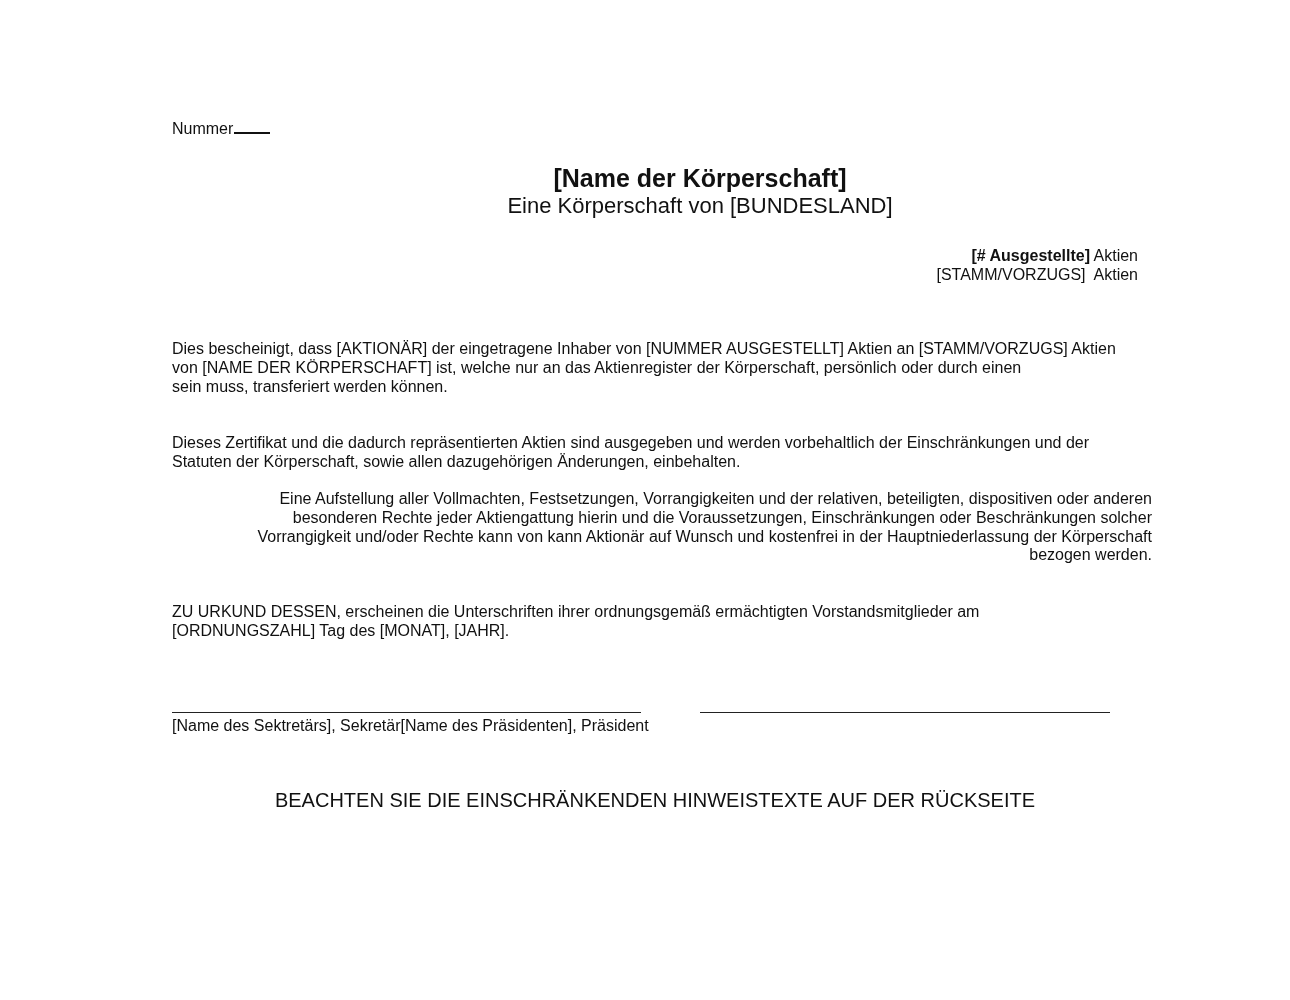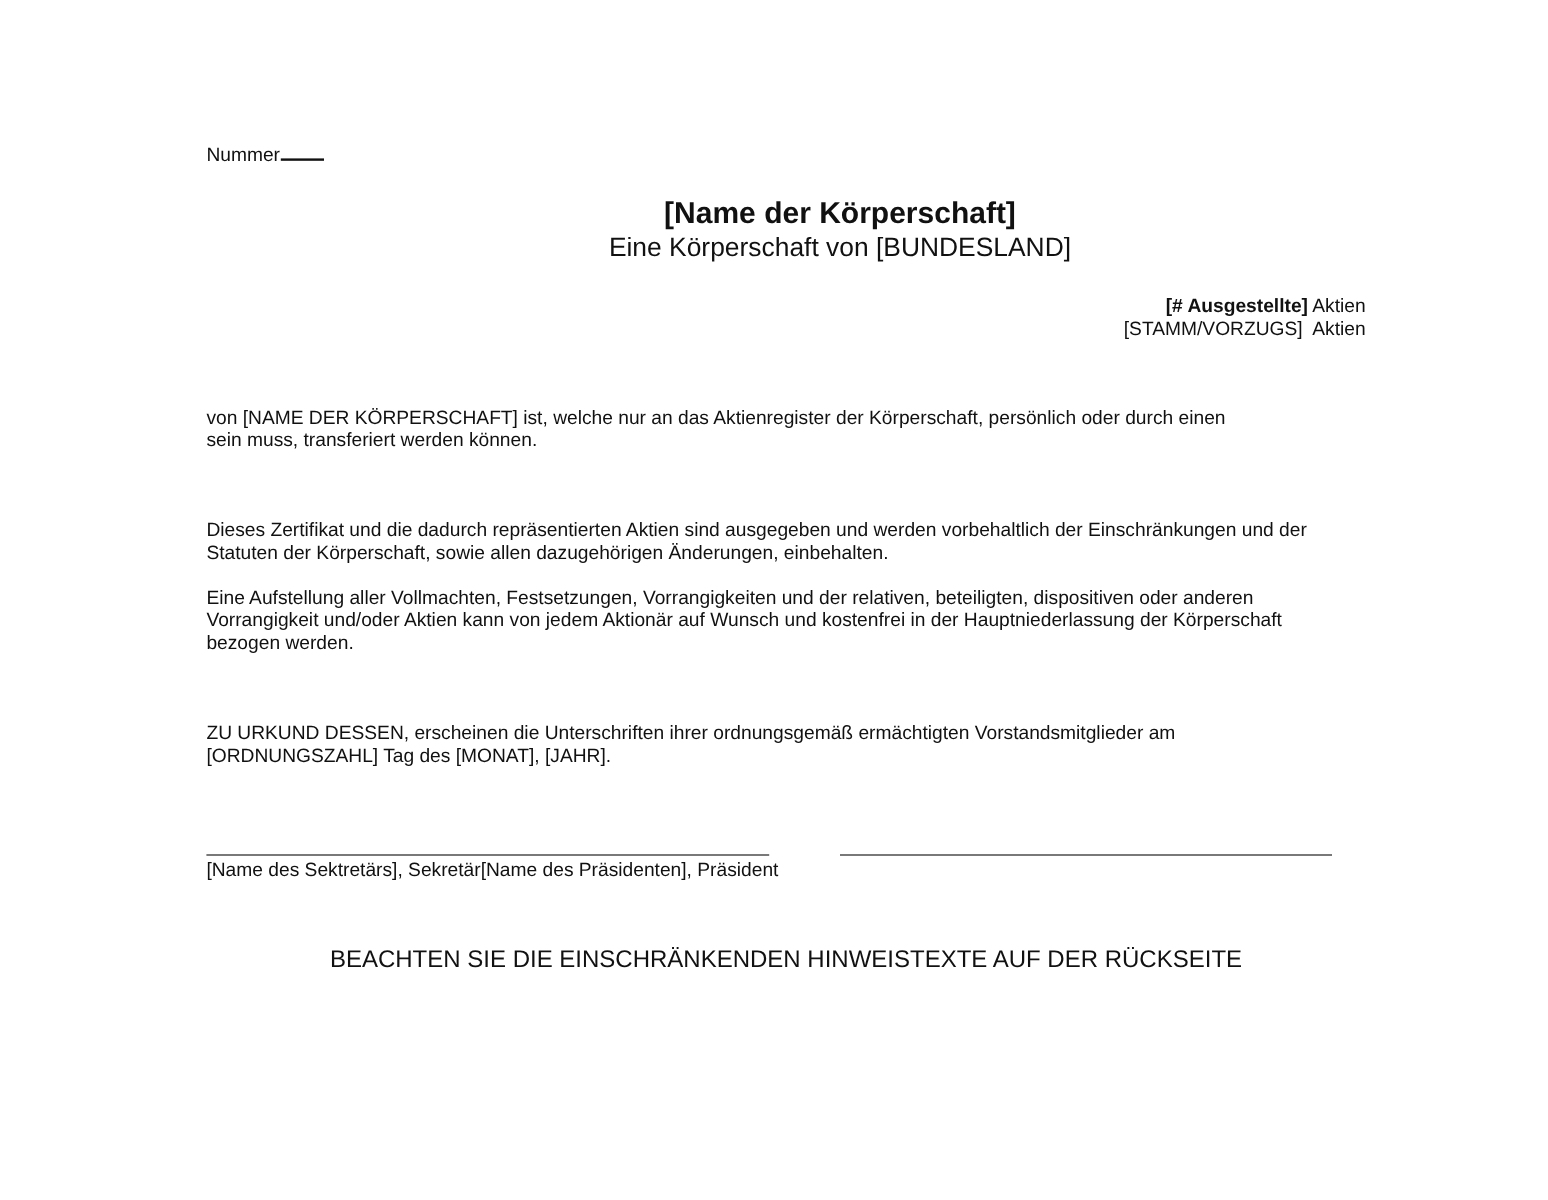--- a/index.html
+++ b/index.html
@@ -73,21 +73,21 @@
   .para {
     position: absolute;
     left: 162px;
     width: 980px;
     font-size: 16px;
     line-height: 18.8px;
   }
   .para .pl { display: block; white-space: nowrap; }
   .p1 { top: 340px; }
   .p2 { top: 434px; }
-  .p3 { top: 490px; }
+  .p3 { top: 490px; text-align: right; }
   .p4 { top: 603px; }
   .sig-line {
     position: absolute;
     top: 712px;
     height: 0;
     border-top: 1.5px solid #222;
   }
   .sig-left  { left: 162px; width: 469px; }
   .sig-right { left: 690px; width: 410px; }
   .sig-labels {
@@ -119,32 +119,34 @@
 
   <div class="title">[Name der Körperschaft]</div>
   <div class="subtitle">Eine Körperschaft von [BUNDESLAND]</div>
 
   <div class="right-line shares-count">
     <span class="bold">[# Ausgestellte]</span><span> Aktien</span>
   </div>
   <div class="right-line shares-type" style="white-space:pre;">[STAMM/VORZUGS]  Aktien</div>
 
   <div class="para p1">
+    <span class="pl">Dies bescheinigt, dass [AKTIONÄR] der eingetragene Inhaber von [NUMMER AUSGESTELLT] Aktien an [STAMM/VORZUGS] Aktien</span>
     <span class="pl">von [NAME DER KÖRPERSCHAFT] ist, welche nur an das Aktienregister der Körperschaft, persönlich oder durch einen</span>
     <span class="pl">sein muss, transferiert werden können.</span>
   </div>
 
   <div class="para p2">
     <span class="pl">Dieses Zertifikat und die dadurch repräsentierten Aktien sind ausgegeben und werden vorbehaltlich der Einschränkungen und der</span>
     <span class="pl">Statuten der Körperschaft, sowie allen dazugehörigen Änderungen, einbehalten.</span>
   </div>
 
   <div class="para p3">
     <span class="pl">Eine Aufstellung aller Vollmachten, Festsetzungen, Vorrangigkeiten und der relativen, beteiligten, dispositiven oder anderen</span>
-    <span class="pl">Vorrangigkeit und/oder Aktien kann von jedem Aktionär auf Wunsch und kostenfrei in der Hauptniederlassung der Körperschaft</span>
+    <span class="pl">besonderen Rechte jeder Aktiengattung hierin und die Voraussetzungen, Einschränkungen oder Beschränkungen solcher</span>
+    <span class="pl">Vorrangigkeit und/oder Rechte kann von kann Aktionär auf Wunsch und kostenfrei in der Hauptniederlassung der Körperschaft</span>
     <span class="pl">bezogen werden.</span>
   </div>
 
   <div class="para p4">
     <span class="pl">ZU URKUND DESSEN, erscheinen die Unterschriften ihrer ordnungsgemäß ermächtigten Vorstandsmitglieder am</span>
     <span class="pl">[ORDNUNGSZAHL] Tag des [MONAT], [JAHR].</span>
   </div>
 
   <div class="sig-line sig-left"></div>
   <div class="sig-line sig-right"></div>

